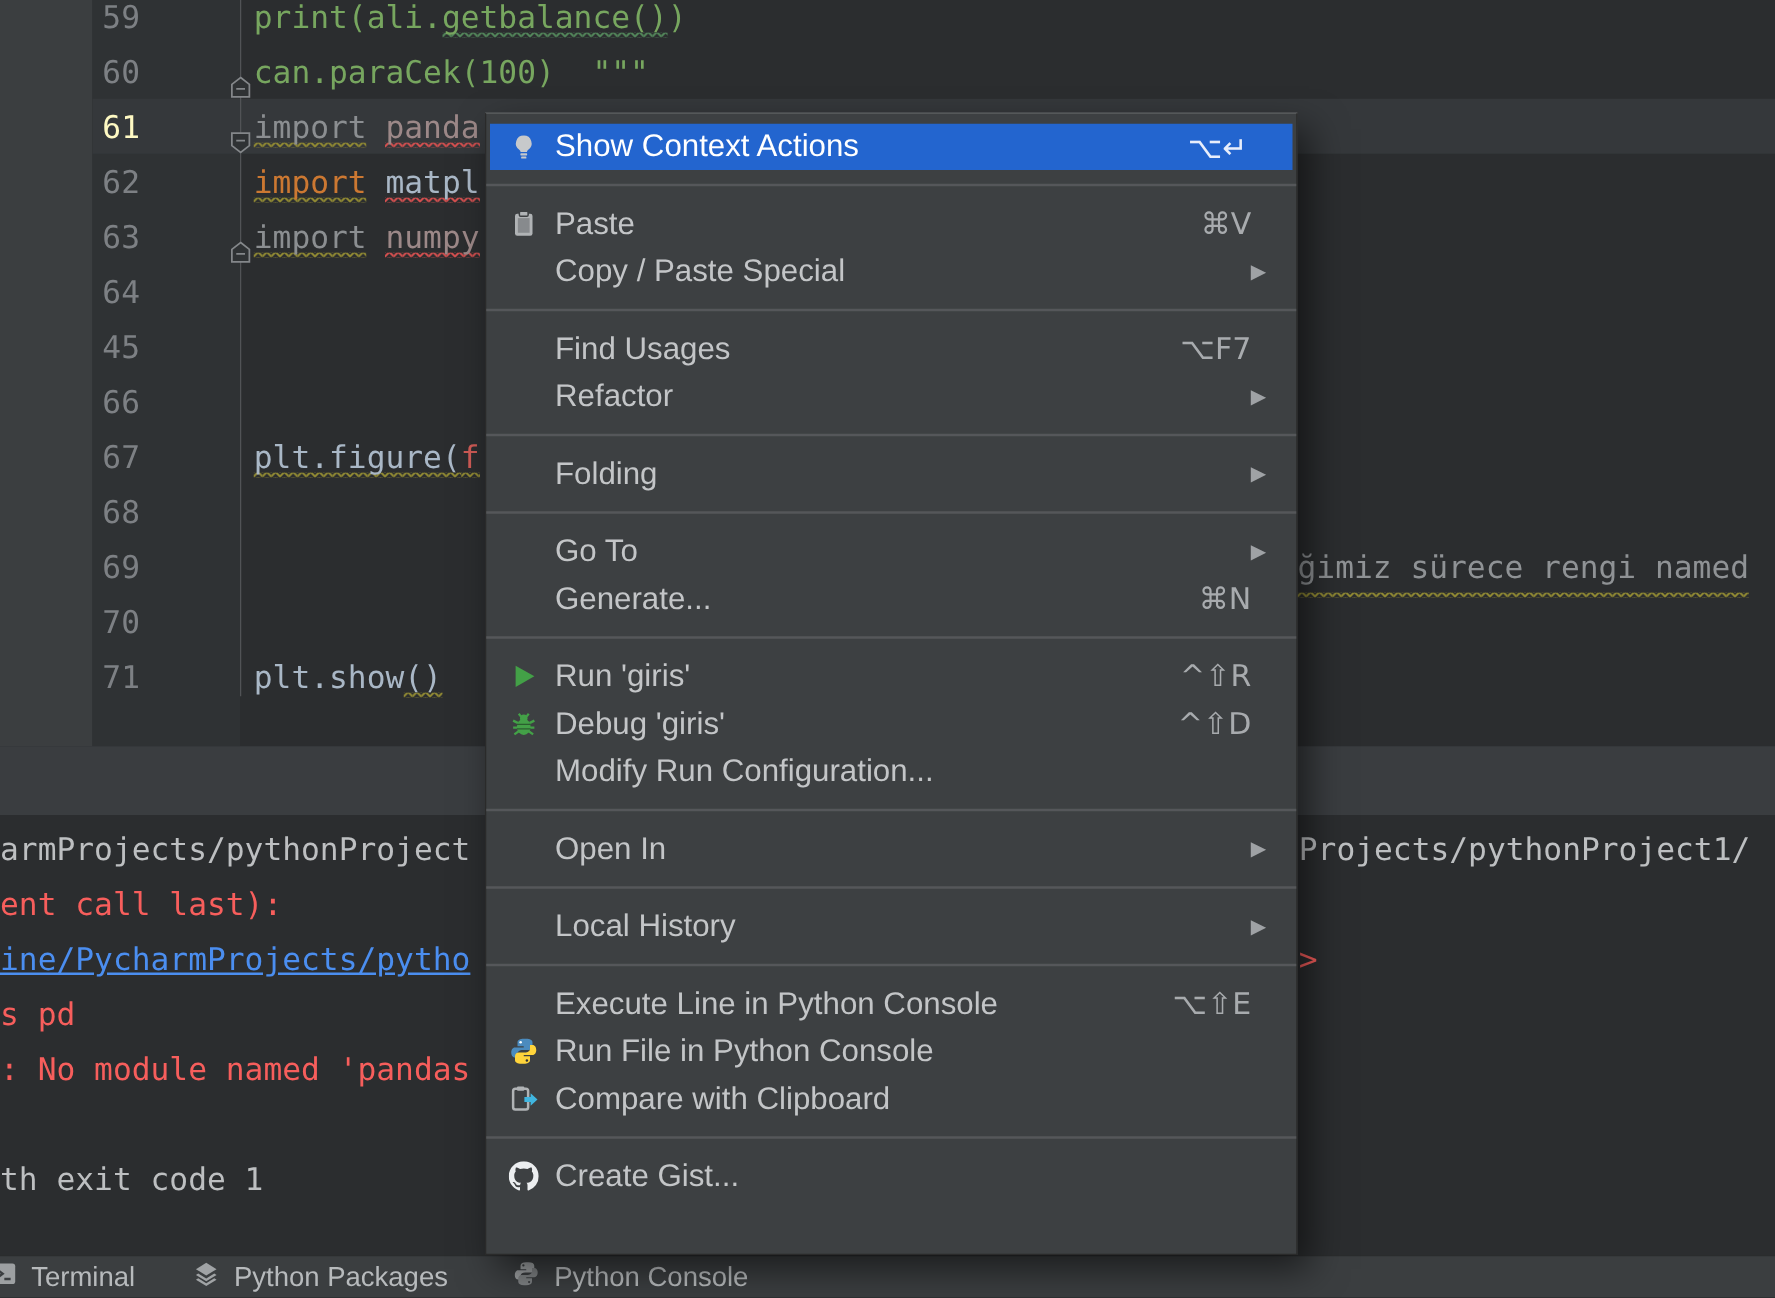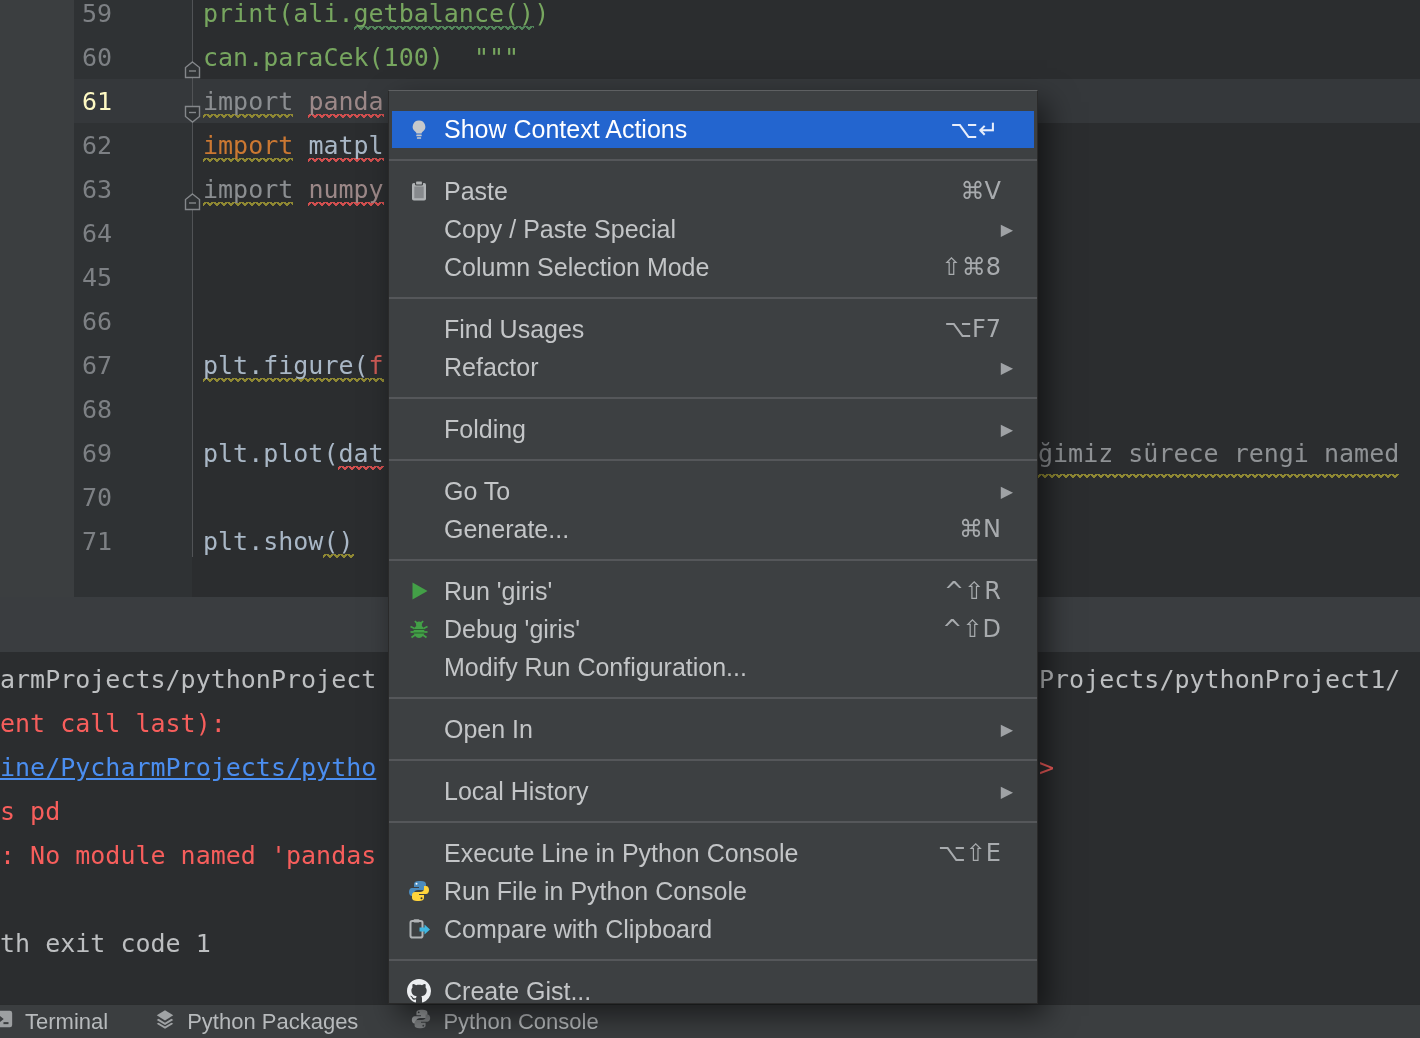--- a/index.html
+++ b/index.html
@@ -49,21 +49,21 @@
   .statusbar{position:absolute;left:0;top:1004px;width:1420px;height:34px;background:var(--bg-bar);
              border-top:1px solid #2a2c2d;display:flex;align-items:center;color:#b7babc;font-size:22px;}
   .sb-item{display:flex;align-items:center;gap:11px;cursor:pointer;}
   .sb-item svg{width:22px;height:22px;flex:none;}
   .sb-terminal{margin-left:-8px;}
   .sb-packages{margin-left:46px;}
   .sb-console{margin-left:52px;}
 
   
   .menu{position:absolute;left:388px;top:90px;width:650px;height:914px;background:var(--bg-menu);
-        border:1px solid #2a2a2a;border-top-color:#5e6062;padding-top:20px;z-index:10;
+        border:1px solid #2a2a2a;border-top-color:#5e6062;padding-top:8px;z-index:10;
         box-shadow:9px 12px 28px rgba(0,0,0,.55);font-size:25px;color:var(--menu-text);}
   .mi{height:38px;display:flex;align-items:center;padding-left:17px;cursor:pointer;}
   .mi.sel{height:37px;margin:0 3px;padding-left:14px;background:var(--blue);color:#ffffff;}
   .mi .ic{width:26px;height:26px;margin-right:12px;flex:none;display:flex;align-items:center;justify-content:center;}
   .mi .ic svg{width:24px;height:24px;}
   .mi .lbl{flex:none;white-space:pre;}
   .mi .sp{flex:1;}
   .mi .sc{flex:none;margin-right:36px;font-family:"DejaVu Sans",sans-serif;font-size:24px;color:var(--menu-dim);}
   .mi.sel .sc{color:#e8eefb;}
   .mi .ar{flex:none;margin-right:24px;font-size:16px;color:#9fa2a5;}
@@ -124,21 +124,20 @@
         </div>
         <div class="code-row" style="top: 344px;">
           <span class="lnum">67</span>
           <span class="code"><span class="c-plain sq sq-olive">plt.figure(</span><span class="c-error sq sq-olive">f</span></span>
         </div>
         <div class="code-row" style="top: 388px;">
           <span class="lnum">68</span>
         </div>
         <div class="code-row" style="top: 432px;">
           <span class="lnum">69</span>
-          <span class="code"><span class="c-plain">plt.plot(</span><span class="c-plain sq sq-red">dat</span></span>
           <span class="code-frag c-comment sq sq-olive" style="left: 1038px;">ğimiz sürece rengi named</span>
         </div>
         <div class="code-row" style="top: 476px;">
           <span class="lnum">70</span>
         </div>
         <div class="code-row" style="top: 520px;">
           <span class="lnum">71</span>
           <span class="code"><span class="c-plain">plt.show</span><span class="c-plain sq sq-olive">()</span></span>
         </div>
       </div>
@@ -215,26 +214,20 @@
           <span class="lbl">Paste</span>
           <span class="sp"></span>
           <span class="sc">⌘V</span>
         </div>
         <div class="mi">
           <span class="ic"></span>
           <span class="lbl">Copy / Paste Special</span>
           <span class="sp"></span>
           <span class="ar">▶</span>
         </div>
-        <div class="mi">
-          <span class="ic"></span>
-          <span class="lbl">Column Selection Mode</span>
-          <span class="sp"></span>
-          <span class="sc">⇧⌘8</span>
-        </div>
         <div class="msep">
           <div></div>
         </div>
         <div class="mi">
           <span class="ic"></span>
           <span class="lbl">Find Usages</span>
           <span class="sp"></span>
           <span class="sc">⌥F7</span>
         </div>
         <div class="mi">

